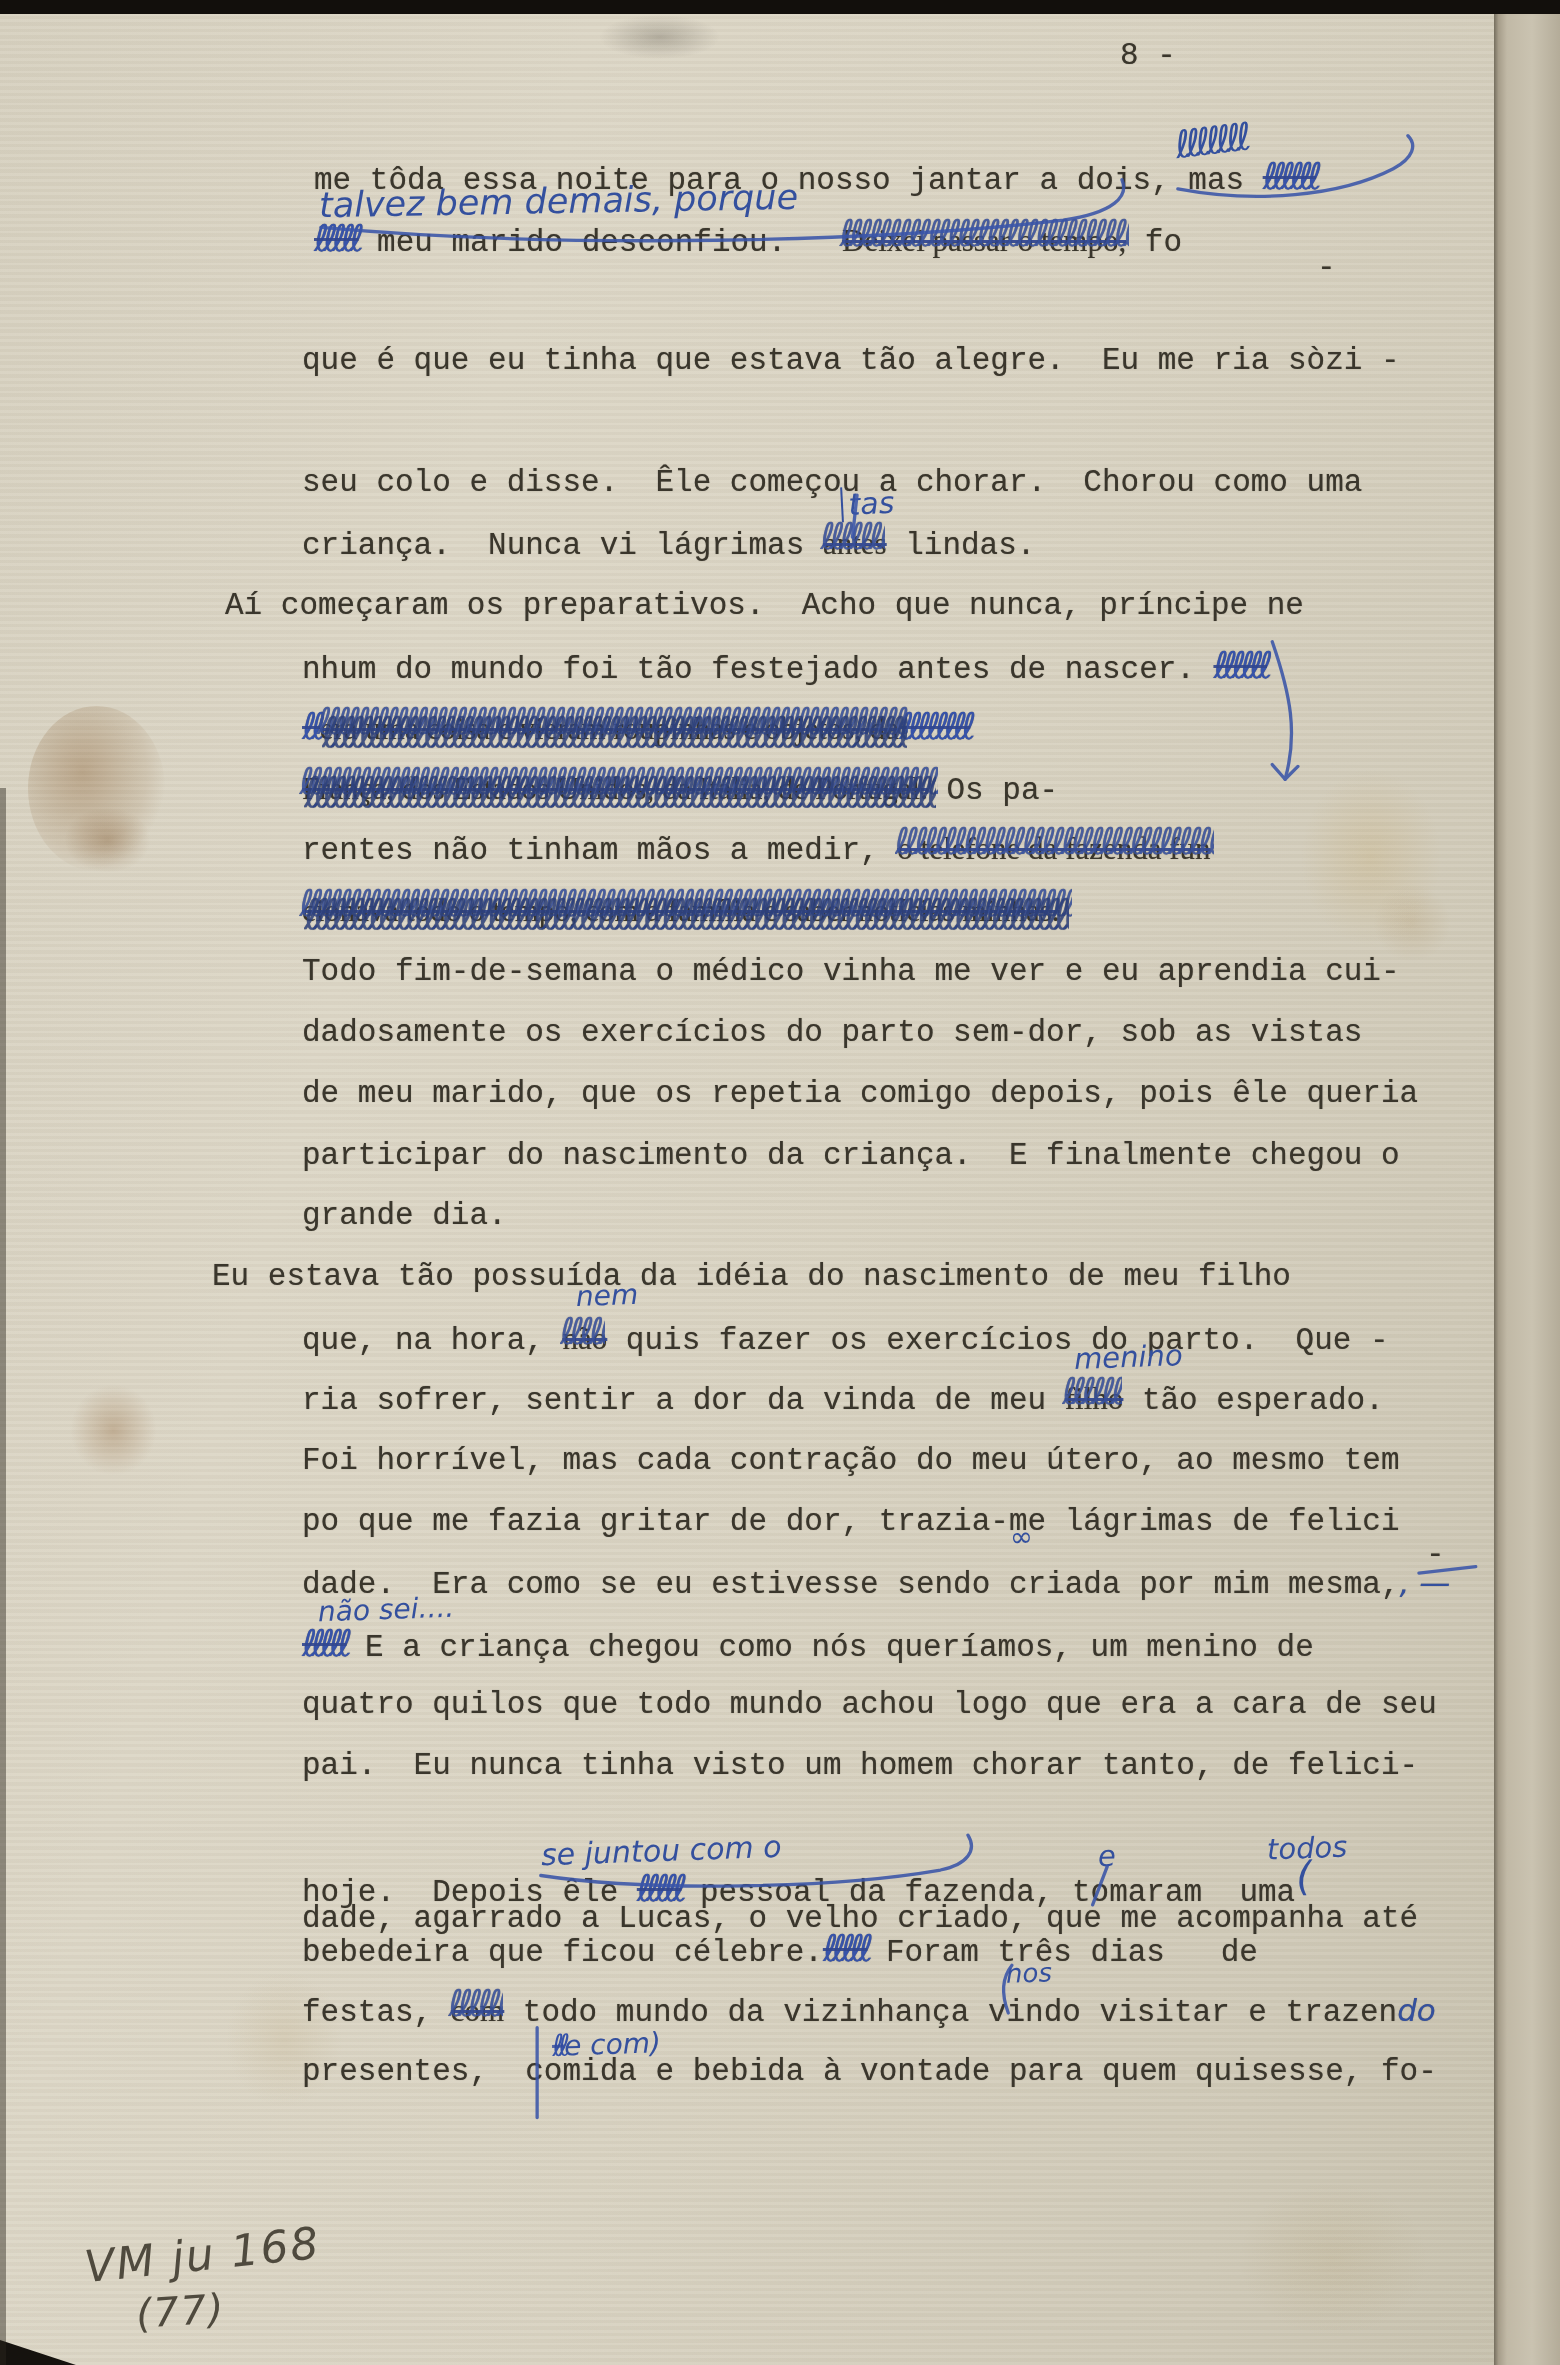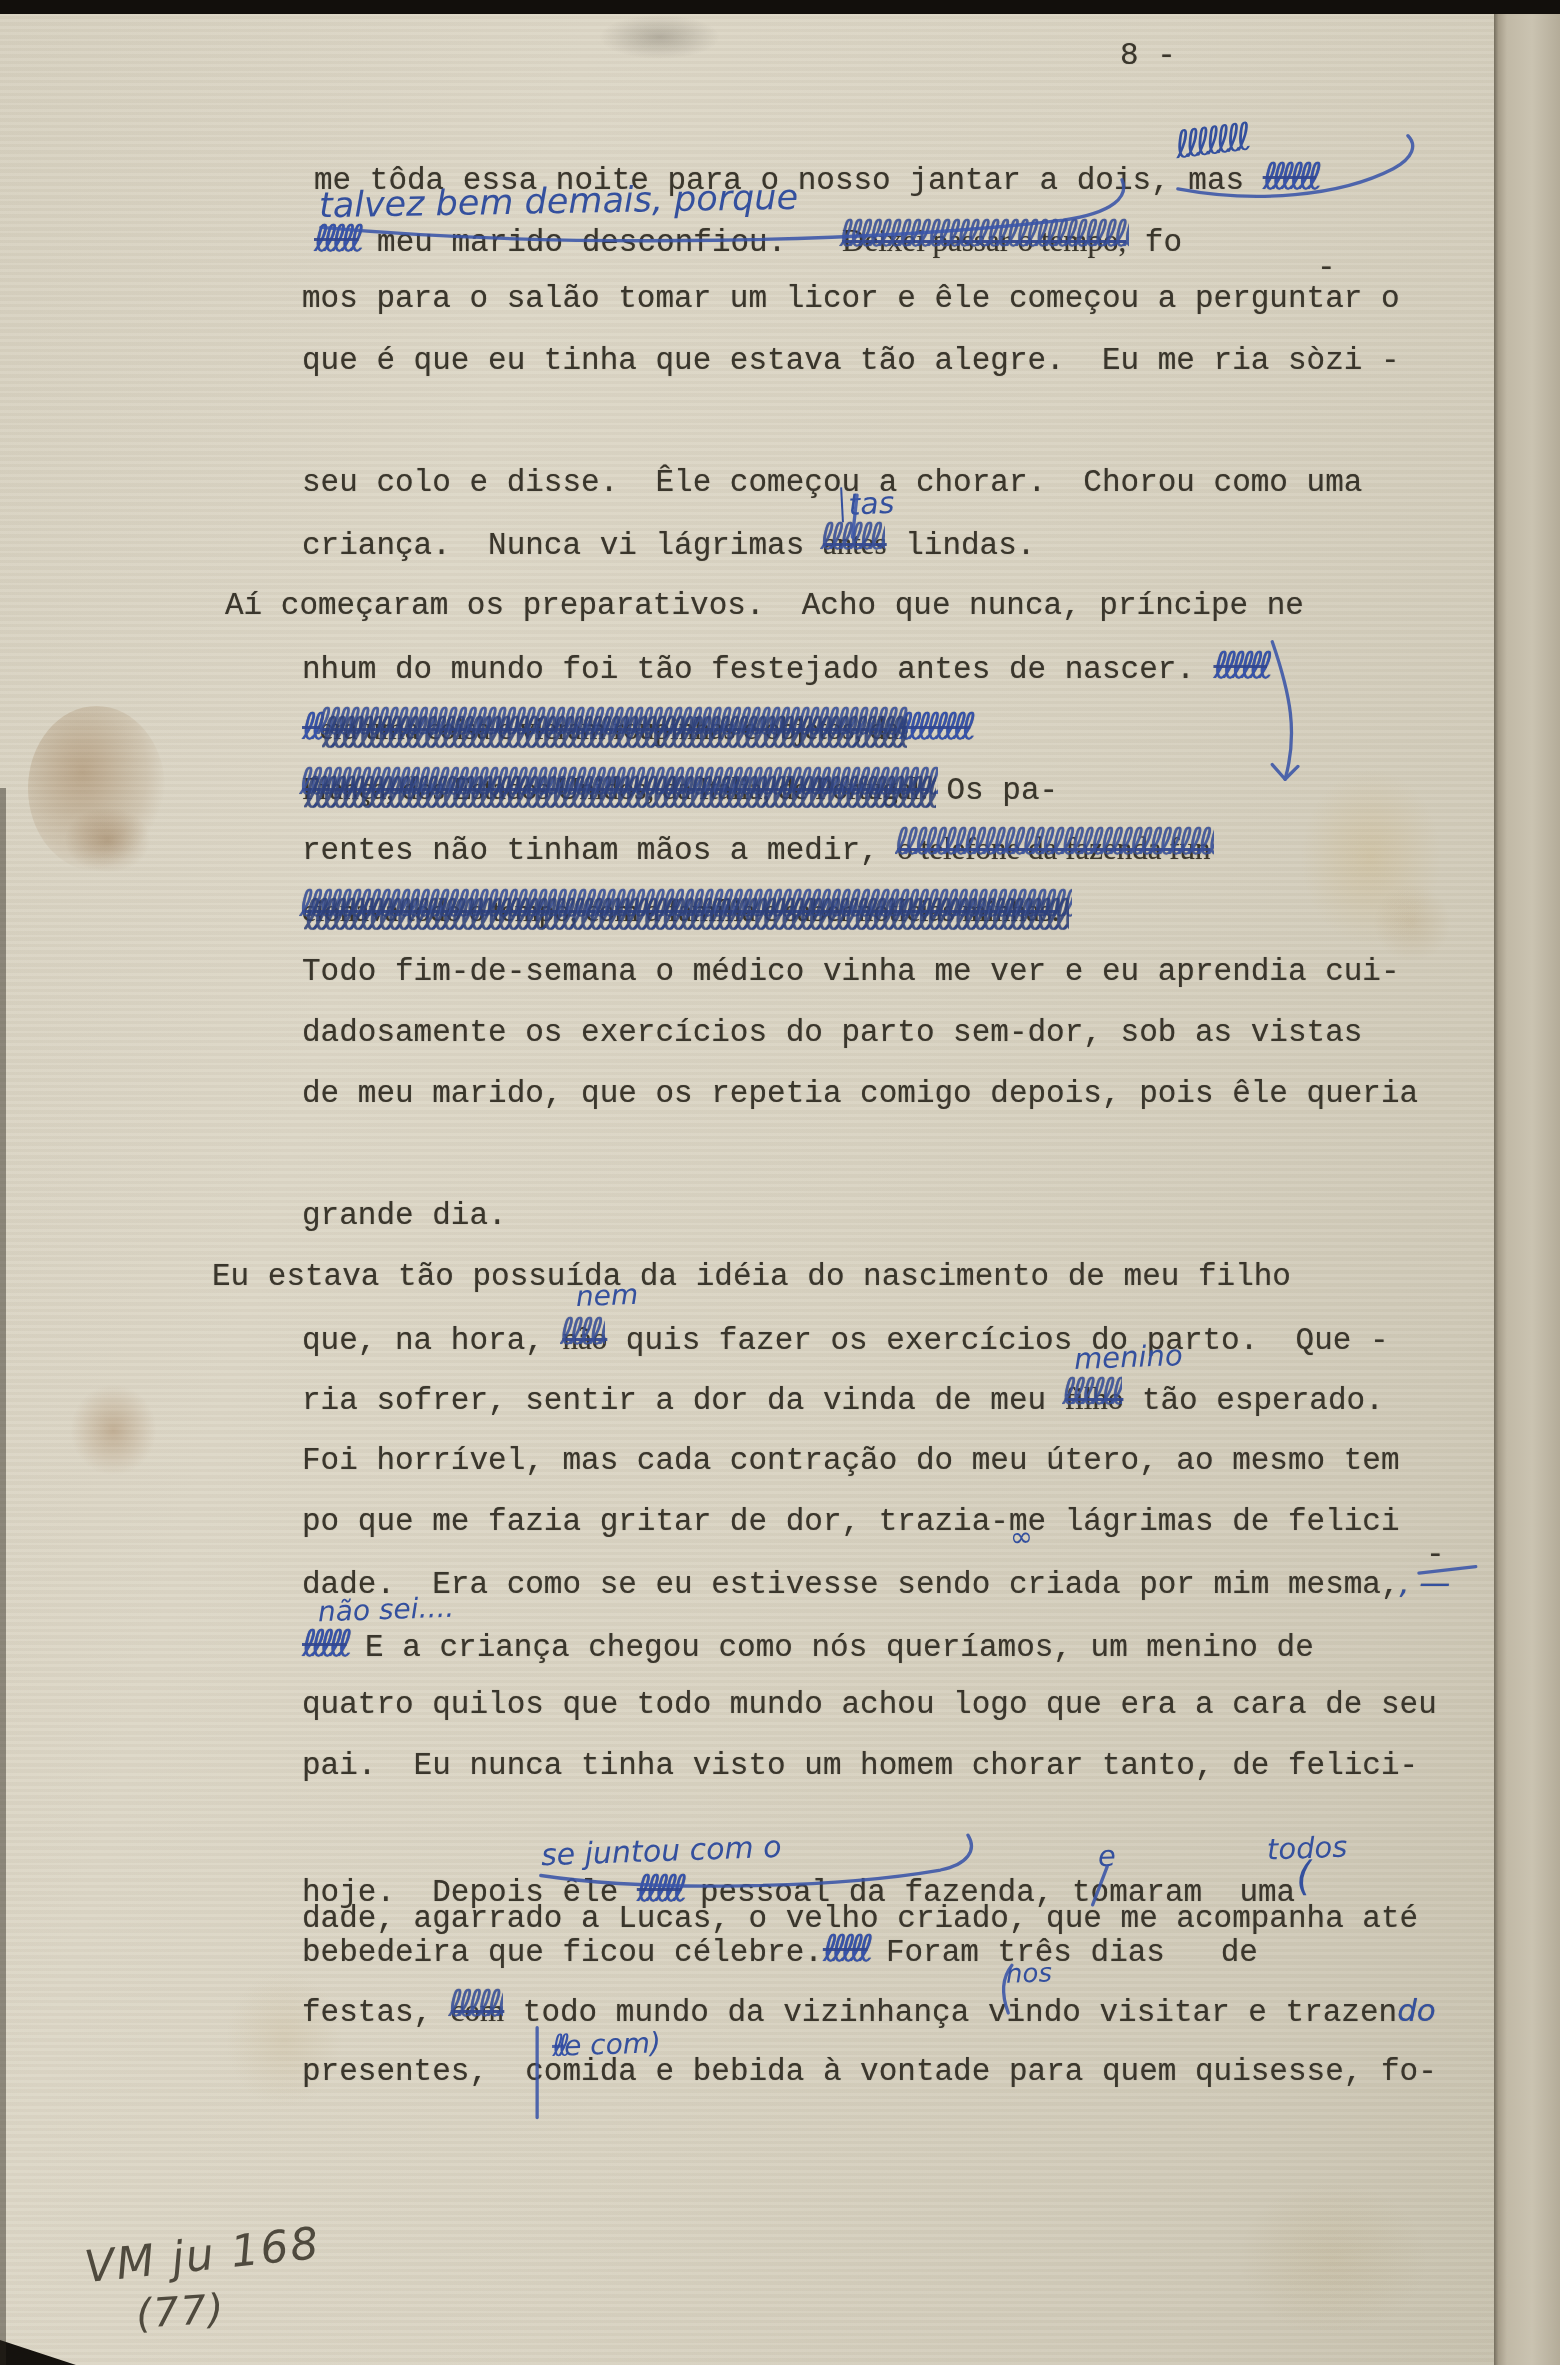--- a/index.html
+++ b/index.html
@@ -60,33 +60,33 @@
   <div class="edge-band"></div>
   <div class="top-strip"></div>
   <div class="corner-wedge"></div>
   <div class="left-shade"></div>
 
   <div class="tl" style="left:1120px;top:37px">8 -</div>
 
   <div class="tl" style="left:314px;top:158px"><span>me tôda essa noite para o nosso jantar a dois, mas </span><span class="blob">ℓℓℓℓℓℓ</span></div>
   <div class="tl" style="left:314px;top:220px"><span class="blob">ℓℓℓℓℓ</span><span> meu marido desconfiou.   </span><span class="struck">Deixei passar o tempo,</span><span> fo</span></div>
   <div class="tl" style="left:1317px;top:249px">-</div>
-  <div class="tl" style="left:302px;top:280px">mos para o salão tomar um licor e êle começou a perguntar o</div>
   <div class="tl" style="left:302px;top:342px">que é que eu tinha que estava tão alegre.  Eu me ria sòzi -</div>
   <div class="tl" style="left:302px;top:464px">seu colo e disse.  Êle começou a chorar.  Chorou como uma</div>
   <div class="tl" style="left:302px;top:525px"><span>criança.  Nunca vi lágrimas </span><span class="struck">antes</span><span> lindas.</span></div>
   <div class="tl" style="left:225px;top:587px">Aí começaram os preparativos.  Acho que nunca, príncipe ne</div>
   <div class="tl" style="left:302px;top:647px"><span>nhum do mundo foi tão festejado antes de nascer. </span><span class="blob">ℓℓℓℓℓℓ</span></div>
   <div class="tl" style="left:302px;top:708px"><span class="blob">ℓℓ</span><span class="struck heavy">era uma coisa e vieram roupinhas e objetos, da</span><span class="blob">ℓℓℓℓℓℓℓℓ</span></div>
   <div class="tl" style="left:302px;top:770px"><span class="struck heavy">França, dos Estados Unidos, da Itália, de Portugal.</span><span> Os pa-</span></div>
   <div class="tl" style="left:302px;top:830px"><span>rentes não tinham mãos a medir, </span><span class="struck">o telefone da fazenda fun</span></div>
   <div class="tl" style="left:302px;top:892px"><span class="struck heavy">cionava todo o tempo, com a família e saber notícias minhas.</span></div>
   <div class="tl" style="left:302px;top:953px">Todo fim-de-semana o médico vinha me ver e eu aprendia cui-</div>
   <div class="tl" style="left:302px;top:1014px">dadosamente os exercícios do parto sem-dor, sob as vistas</div>
   <div class="tl" style="left:302px;top:1075px">de meu marido, que os repetia comigo depois, pois êle queria</div>
+  <div class="tl" style="left:302px;top:1137px">participar do nascimento da criança.  E finalmente chegou o</div>
   <div class="tl" style="left:302px;top:1197px">grande dia.</div>
   <div class="tl" style="left:212px;top:1258px">Eu estava tão possuída da idéia do nascimento de meu filho</div>
   <div class="tl" style="left:302px;top:1320px"><span>que, na hora, </span><span class="struck">não</span><span> quis fazer os exercícios do parto.  Que -</span></div>
   <div class="tl" style="left:302px;top:1380px"><span>ria sofrer, sentir a dor da vinda de meu </span><span class="struck">filho</span><span> tão esperado.</span></div>
   <div class="tl" style="left:302px;top:1442px">Foi horrível, mas cada contração do meu útero, ao mesmo tem</div>
   <div class="tl" style="left:302px;top:1503px">po que me fazia gritar de dor, trazia-me lágrimas de felici</div>
   <div class="tl" style="left:1426px;top:1536px">-</div>
   <div class="tl" style="left:302px;top:1564px"><span>dade.  Era como se eu estivesse sendo criada por mim mesma,</span><span class="hwi">, —</span></div>
   <div class="tl" style="left:302px;top:1625px"><span class="blob">ℓℓℓℓℓ</span><span> E a criança chegou como nós queríamos, um menino de</span></div>
   <div class="tl" style="left:302px;top:1686px">quatro quilos que todo mundo achou logo que era a cara de seu</div>

